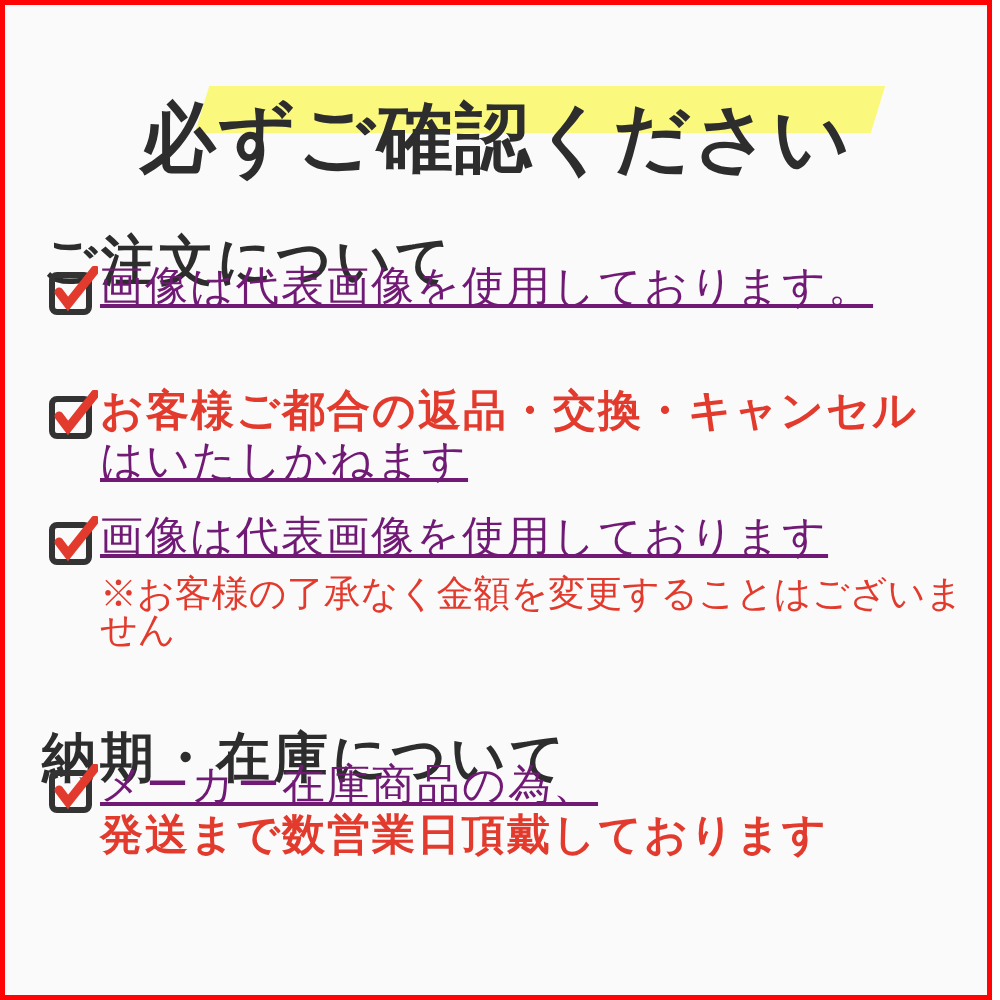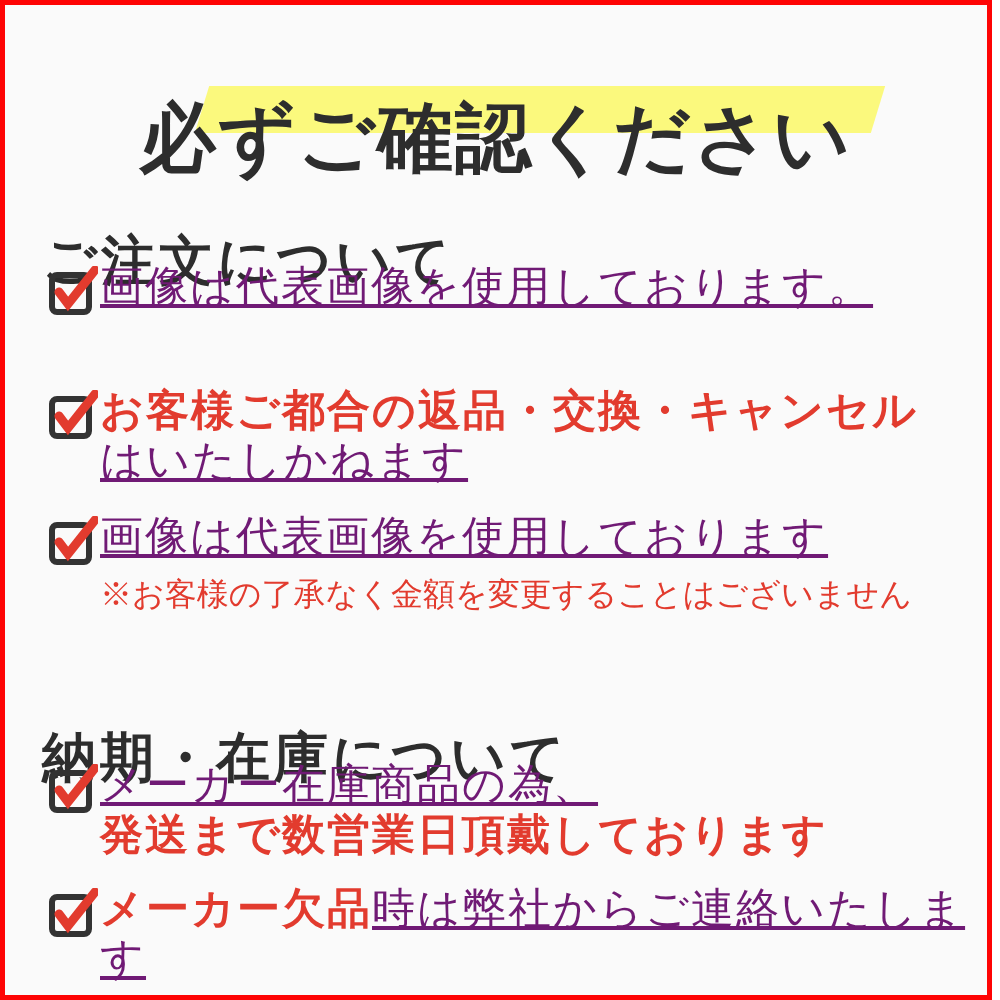--- a/index.html
+++ b/index.html
@@ -59,21 +59,21 @@
     margin-left:2px;
     font-size:43px;
     line-height:50px;
     letter-spacing:2px;
     color:#2e2e2e;
   }
   .red{color:#e23b2e;font-weight:700;}
   .black{color:#701a75;font-weight:400;text-decoration:underline;}
   .note{
     margin-top:14px;
-    font-size:32px;
+    font-size:37px;
     line-height:36px;
     letter-spacing:0;
     color:#e23b2e;
     font-weight:400;
   }
 </style>
 </head>
 <body>
 
 <div class="frame">
@@ -123,23 +123,14 @@
     <svg class="cb" viewBox="0 0 50 50">
       <rect x="4" y="9" width="37" height="37" rx="5" fill="none" stroke="#333333" stroke-width="6"></rect>
       <path d="M11 26 L20 38 L47 4" fill="none" stroke="#e23b2e" stroke-width="9" stroke-linecap="round" stroke-linejoin="miter"></path>
     </svg>
     <div class="txt">
       <div><span class="black">メーカー在庫商品の為、</span></div>
       <div><span class="red">発送まで数営業日頂戴しております</span></div>
     </div>
   </div>
 
-  <div class="row" style="top:884px">
-    <svg class="cb" viewBox="0 0 50 50">
-      <rect x="4" y="9" width="37" height="37" rx="5" fill="none" stroke="#333333" stroke-width="6"></rect>
-      <path d="M11 26 L20 38 L47 4" fill="none" stroke="#e23b2e" stroke-width="9" stroke-linecap="round" stroke-linejoin="miter"></path>
-    </svg>
-    <div class="txt">
-      <div><span class="red">メーカー欠品</span><span class="black">時は弊社からご連絡いたします</span></div>
-    </div>
-  </div>
 
 </div>
 
 </body></html>

